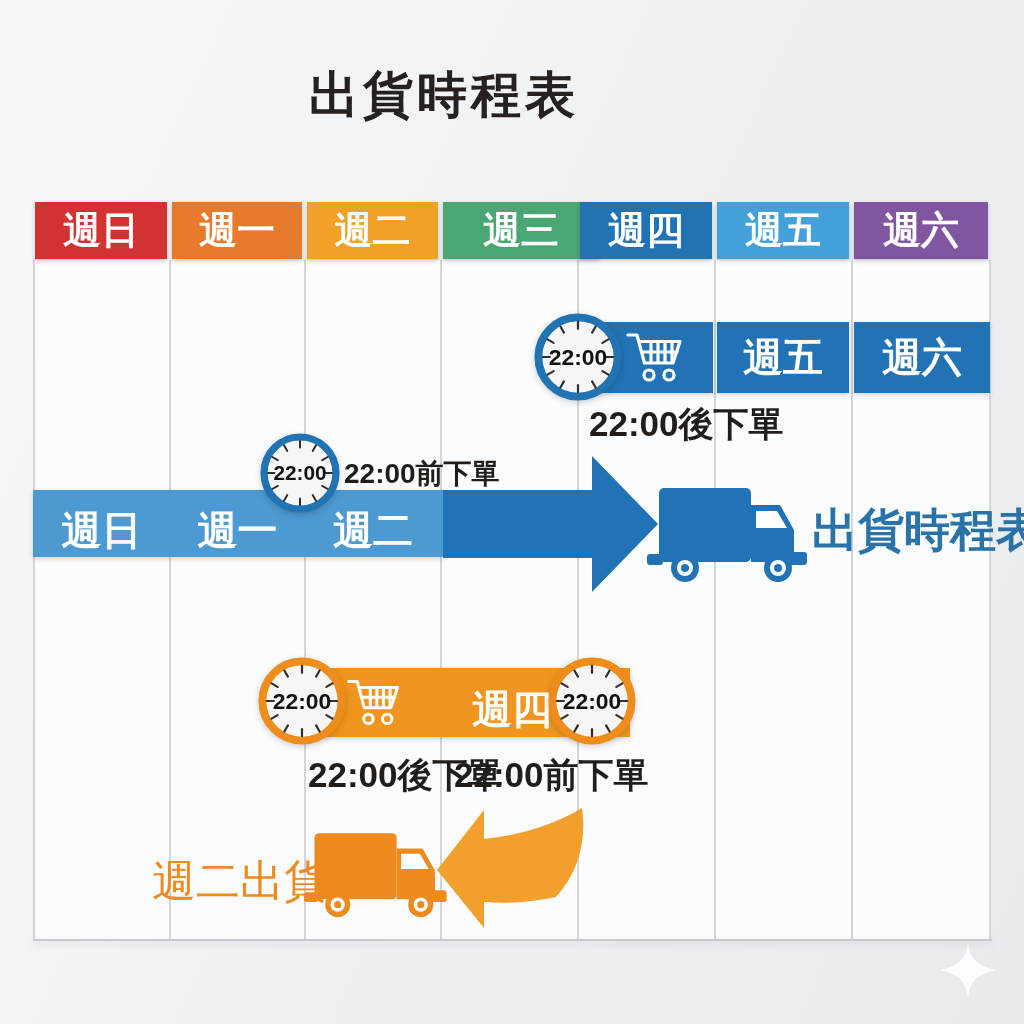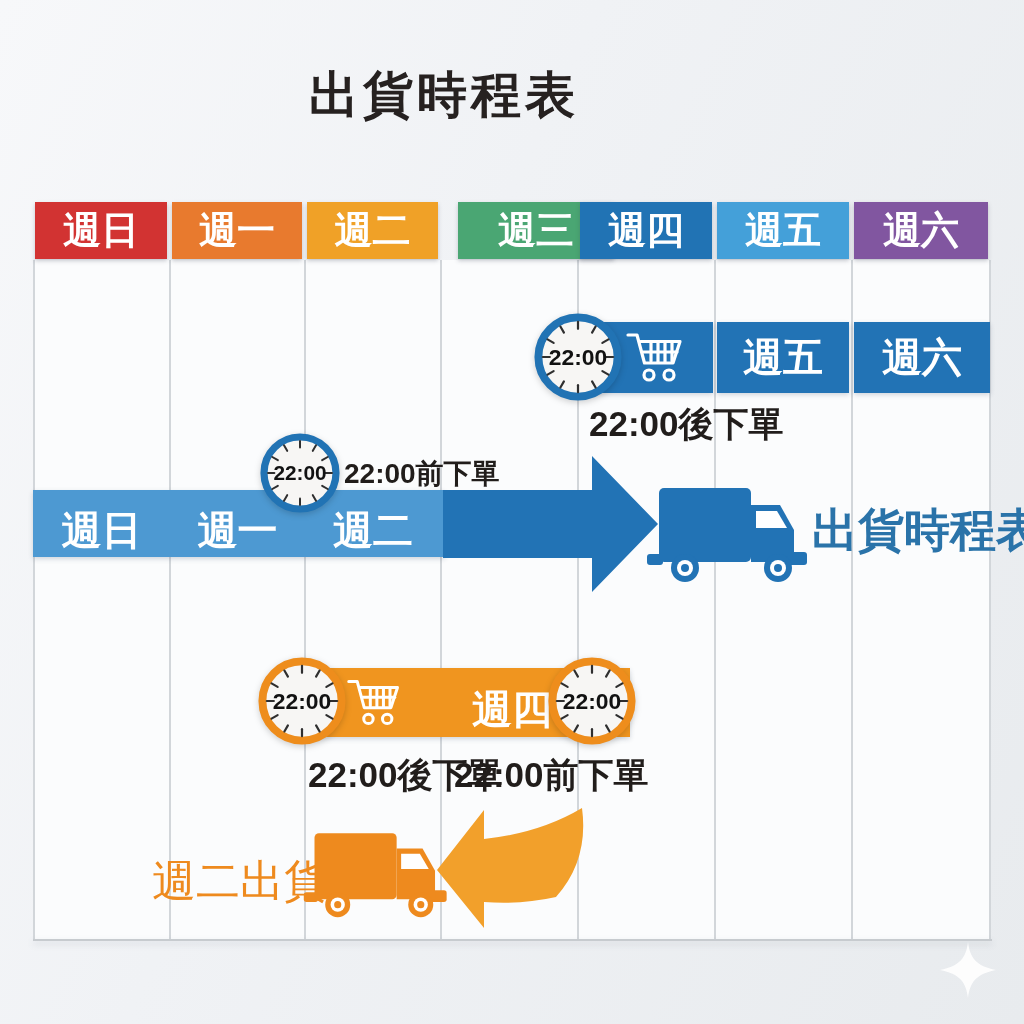--- a/index.html
+++ b/index.html
@@ -65,21 +65,21 @@
 
   <div class="hcell c-sun" style="left:35px;width:132px">
       <span>週日</span>
     </div>
   <div class="hcell c-mon" style="left:172px;width:130px">
       <span>週一</span>
     </div>
   <div class="hcell c-tue" style="left:307px;width:131px">
       <span>週二</span>
     </div>
-  <div class="hcell c-wed" style="left:458px;width:156px">
+  <div class="hcell c-wed" style="left:443px;width:156px">
       <span>週三</span>
     </div>
   <div class="hcell c-thu" style="left:580px;width:132px">
       <span>週四</span>
     </div>
   <div class="hcell c-fri" style="left:717px;width:132px">
       <span>週五</span>
     </div>
   <div class="hcell c-sat" style="left:854px;width:134px">
       <span>週六</span>

